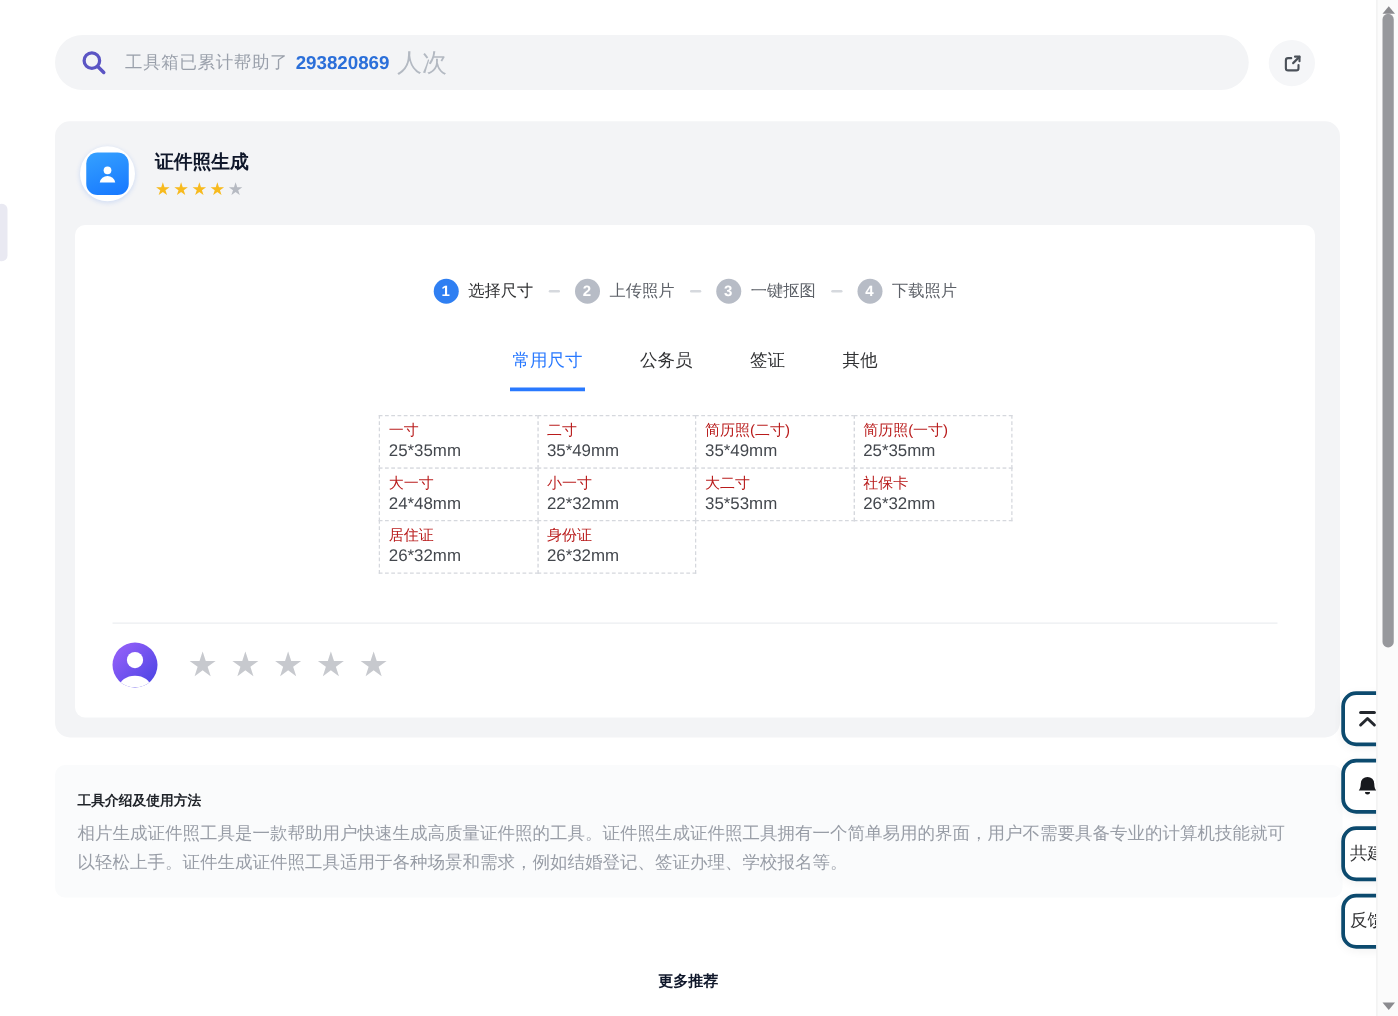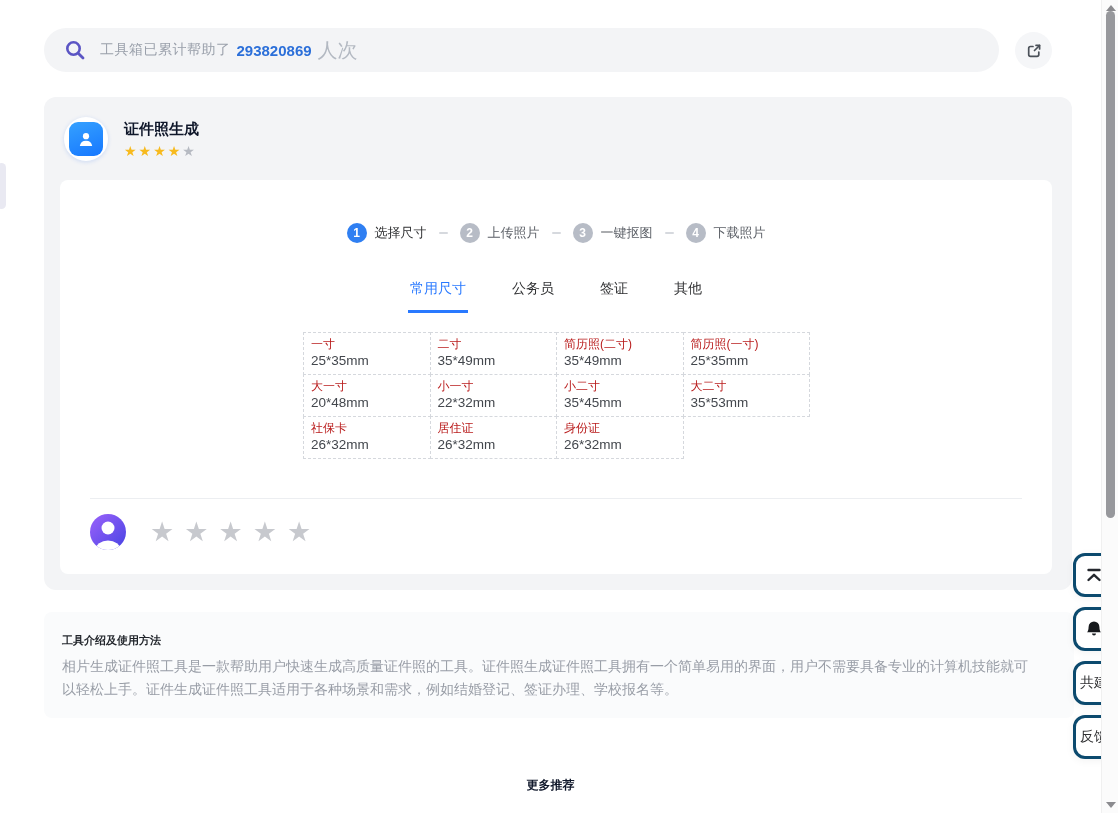--- a/index.html
+++ b/index.html
@@ -166,29 +166,25 @@
         <div class="size-cell">
             <div class="size-name">简历照(二寸)</div>
             <div class="size-dims">35*49mm</div>
           </div>
         <div class="size-cell">
             <div class="size-name">简历照(一寸)</div>
             <div class="size-dims">25*35mm</div>
           </div>
         <div class="size-cell">
             <div class="size-name">大一寸</div>
-            <div class="size-dims">20*48mm</div>
+            <div class="size-dims">24*48mm</div>
           </div>
         <div class="size-cell">
             <div class="size-name">小一寸</div>
             <div class="size-dims">22*32mm</div>
-          </div>
-        <div class="size-cell">
-            <div class="size-name">小二寸</div>
-            <div class="size-dims">35*45mm</div>
           </div>
         <div class="size-cell">
             <div class="size-name">大二寸</div>
             <div class="size-dims">35*53mm</div>
           </div>
         <div class="size-cell">
             <div class="size-name">社保卡</div>
             <div class="size-dims">26*32mm</div>
           </div>
         <div class="size-cell">

